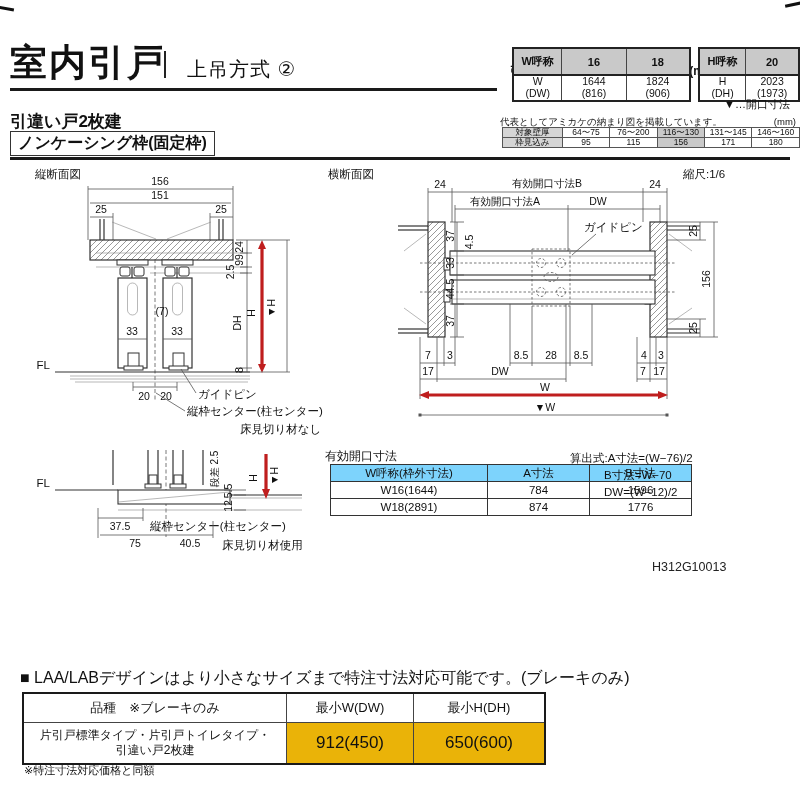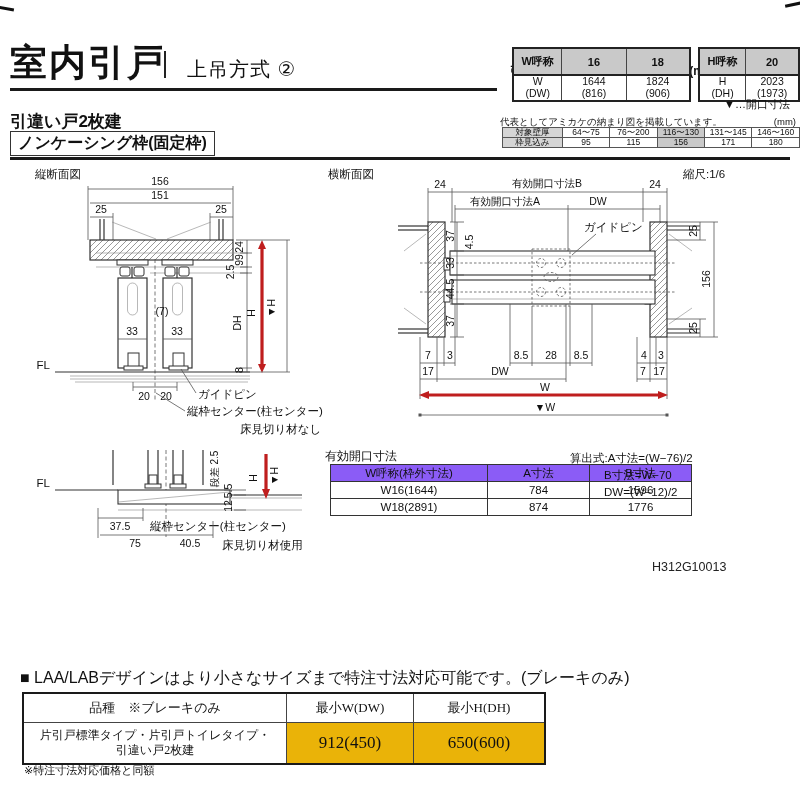--- a/index.html
+++ b/index.html
@@ -23,27 +23,27 @@
   .sec-name{font-size:17px;font-weight:bold;}
   .sec-frame{font-size:16px;font-weight:bold;border:1.5px solid #333;padding:1px 7px;display:inline-block;}
   
   .wall-note{font-size:9.5px;}
   .walltbl td{border:1px solid #555;font-size:8.5px;text-align:center;height:9px;padding:0 1px;line-height:1;}
   .walltbl .lbl{background:#d5d5d5;}
   .walltbl .hl{background:#c9c9c9;}
   
   .open-title{font-size:12px;}
   .opentbl td{border:1px solid #333;font-size:11.5px;text-align:center;height:16px;padding:0 3px;}
-  .opentbl .hd{background:#8b5cf6;}
+  .opentbl .hd{background:#7dd3fc;}
   .formula{font-size:11.5px;line-height:1.5;}
   .doc-code{font-size:12.5px;color:#222;}
   
   .laa-heading{font-size:16px;}
   .laatbl{border:2px solid #1a1a1a;}
-  .laatbl td{border:1px solid #444;text-align:center;font-family:Liberation Serif, serif;}
+  .laatbl td{border:1px solid #444;text-align:center;}
   .laatbl .hd{font-size:13px;height:26px;background:#fff;}
   .laatbl .typ{font-size:12px;line-height:1.25;height:38px;background:#fff;}
   .laatbl .val{font-size:17px;background:#eab308;}
   .footnote{font-size:11px;}
   
   svg{font-family:"Liberation Sans","DejaVu Sans",sans-serif;}
   .oln{stroke:#333;stroke-width:1.2;fill:none;}
   .dln{stroke:#555;stroke-width:0.8;fill:none;}
   .thin{stroke:#888;stroke-width:0.6;fill:none;}
   .dsh{stroke-dasharray:4 2.5;}

